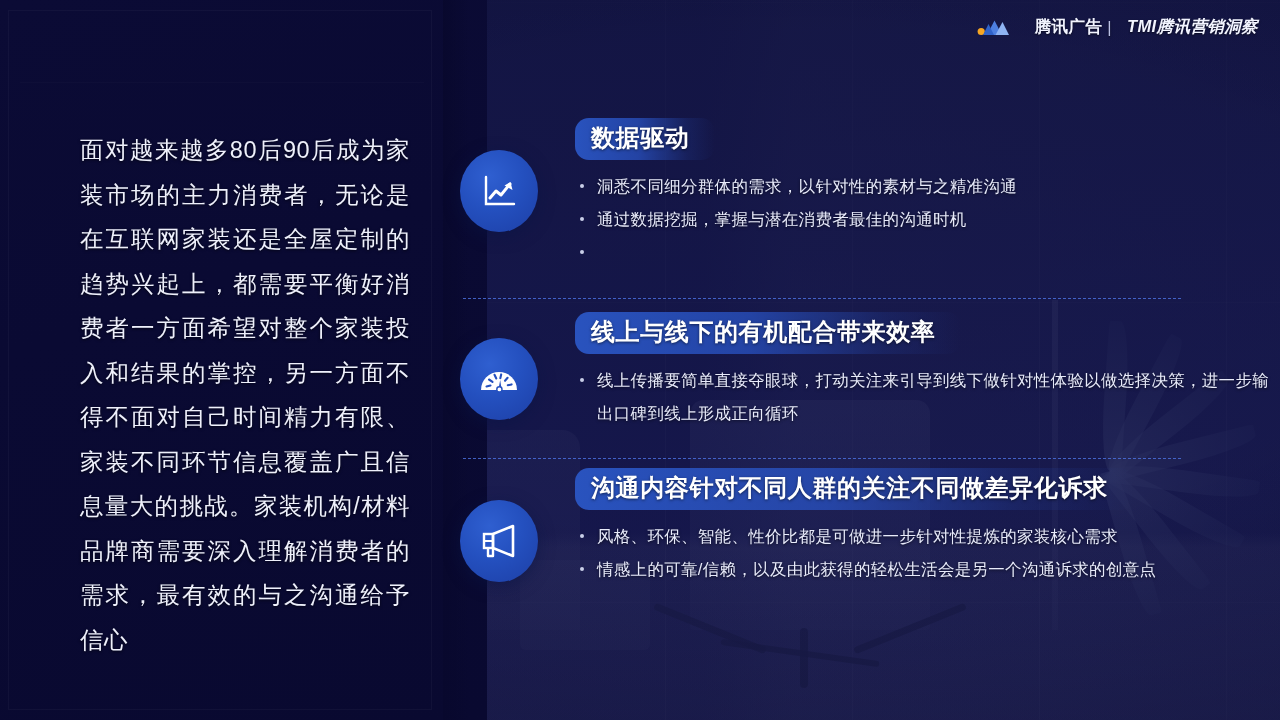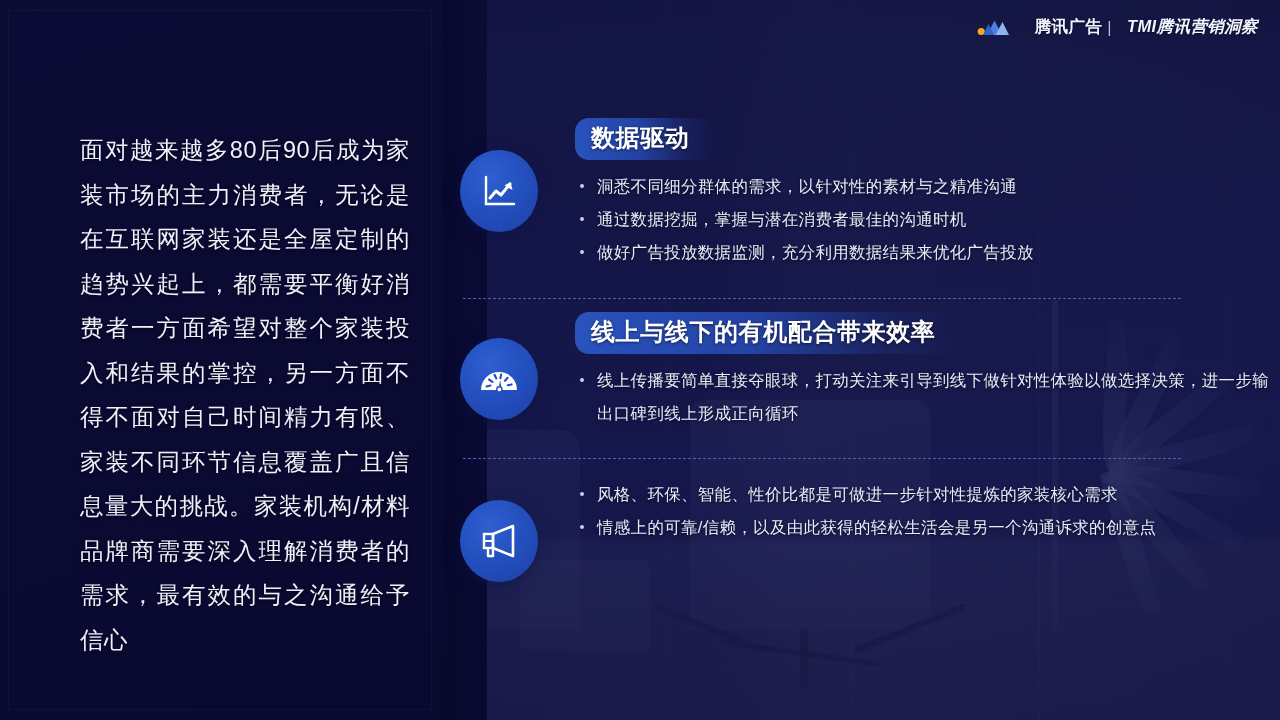--- a/index.html
+++ b/index.html
@@ -224,21 +224,21 @@
           <path d="M7 6 V33 H35" stroke="#ffffff" stroke-width="2.4" fill="none" stroke-linecap="round"></path>
           <polyline points="11,27 17,20 22,24 31,13" stroke="#ffffff" stroke-width="3" fill="none" stroke-linecap="round" stroke-linejoin="round"></polyline>
           <polygon points="31.5,11 33.5,19 25.5,14.5" fill="#ffffff"></polygon>
         </svg>
       </div>
       <div class="block-body" style="top:0;">
         <div class="pill">数据驱动</div>
         <ul class="bullets">
           <li><span class="dot"></span><span>洞悉不同细分群体的需求，以针对性的素材与之精准沟通</span></li>
           <li><span class="dot"></span><span>通过数据挖掘，掌握与潜在消费者最佳的沟通时机</span></li>
-          <li><span class="dot"></span><span>做好广告投放数据监测，充分利用数据结果来优化广告投放</span></li>
+          <li><span class="dot"></span></li>
         </ul>
       </div>
     </div>
 
     <div class="divider divider-1"></div>
 
     <div class="block block-2">
       <div class="icon-badge" style="top:26px;">
         <svg width="44" height="34" viewBox="0 0 44 34">
           <path d="M4 28 A18 18 0 0 1 40 28 Z" fill="#ffffff"></path>
@@ -267,20 +267,21 @@
     <div class="block block-3">
       <div class="icon-badge" style="top:32px;">
         <svg width="44" height="40" viewBox="0 0 44 40">
           <path d="M16 13 L36 5 V35 L16 27 Z" fill="none" stroke="#ffffff" stroke-width="2.6" stroke-linejoin="round"></path>
           <rect x="7" y="13" width="9" height="14" fill="none" stroke="#ffffff" stroke-width="2.4"></rect>
           <line x1="7" y1="20" x2="16" y2="20" stroke="#ffffff" stroke-width="2"></line>
           <path d="M11 27 V35 H16 V27" fill="none" stroke="#ffffff" stroke-width="2.4" stroke-linejoin="round"></path>
         </svg>
       </div>
       <div class="block-body" style="top:0;">
+        <div class="pill">沟通内容针对不同人群的关注不同做差异化诉求</div>
         <ul class="bullets">
           <li><span class="dot"></span><span>风格、环保、智能、性价比都是可做进一步针对性提炼的家装核心需求</span></li>
           <li><span class="dot"></span><span>情感上的可靠/信赖，以及由此获得的轻松生活会是另一个沟通诉求的创意点</span></li>
         </ul>
       </div>
     </div>
 
   </div>
 </div>
 

